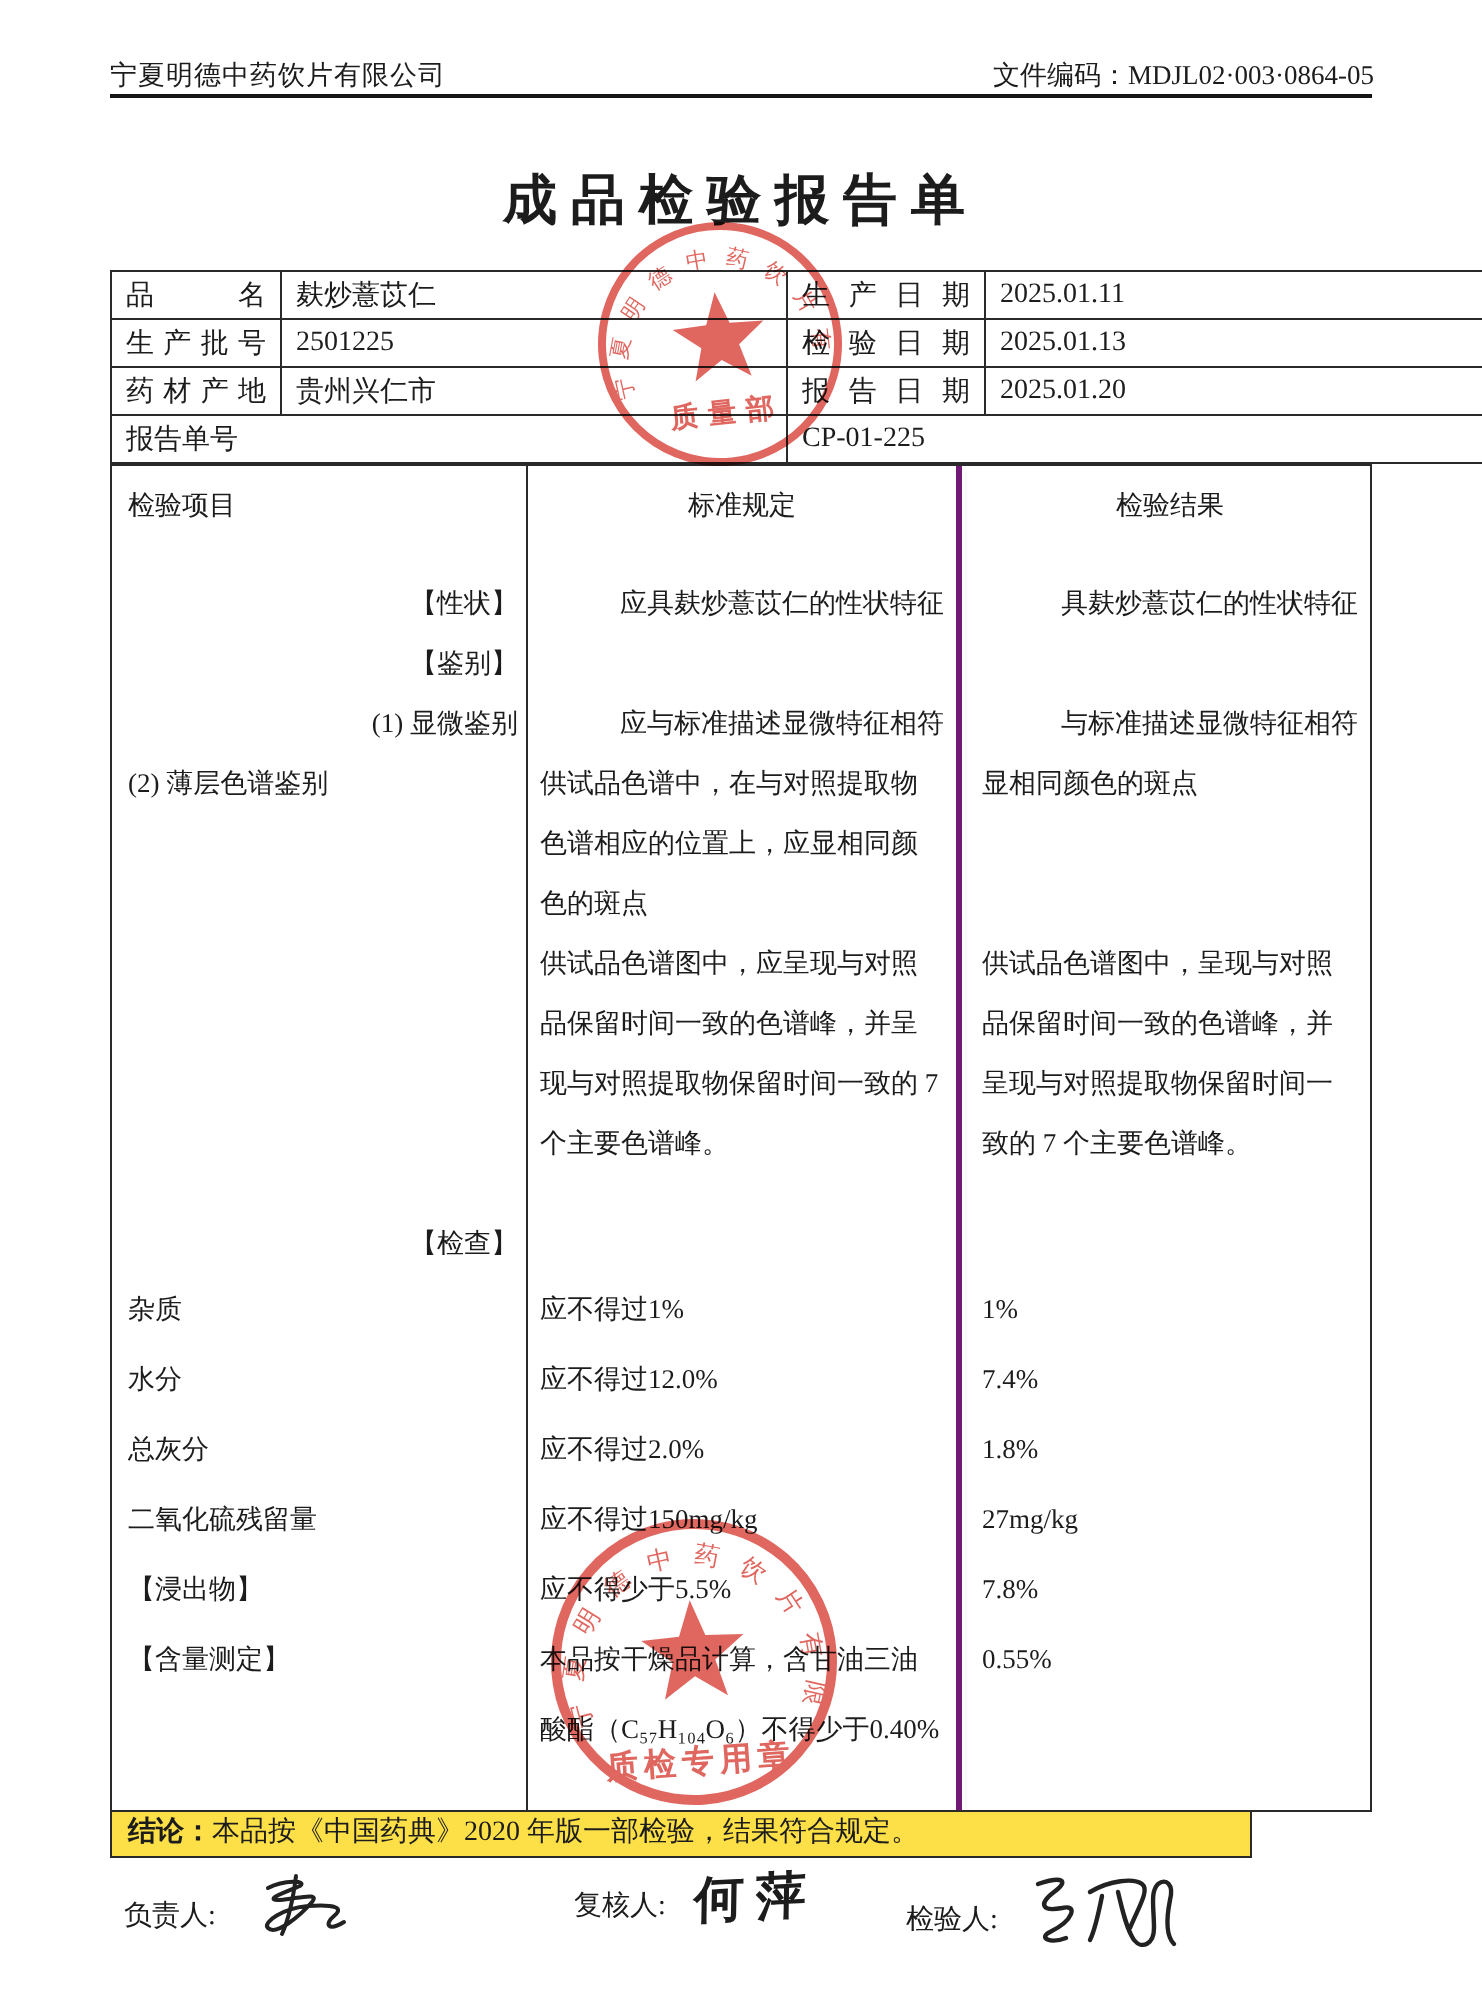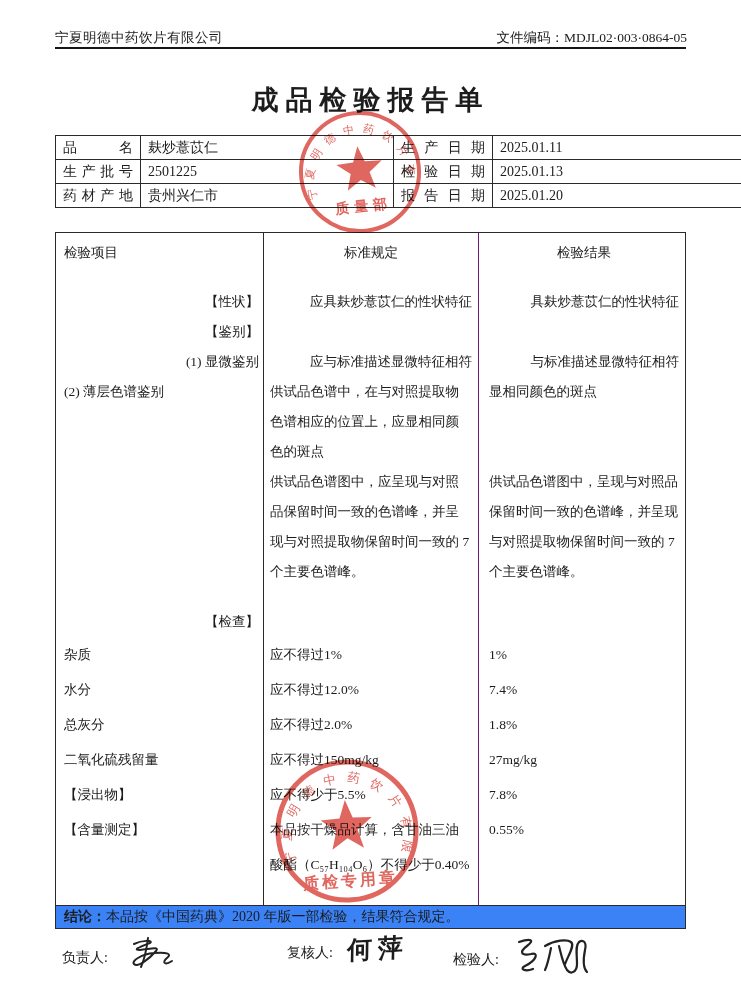--- a/index.html
+++ b/index.html
@@ -21,34 +21,34 @@
     overflow:hidden;white-space:nowrap;}
   .info-table td.lab{text-align:justify;text-align-last:justify;}
   .w1{width:70px;} .w2{width:238px;} .w3{width:84px;}
   
   .main-table{position:absolute;left:55px;top:232px;width:631px;height:674px;
     border:1px solid #2a2a2a;box-sizing:border-box;display:flex;flex-direction:column;
     font-size:13.5px;}
   .mrow{display:grid;grid-template-columns:207px 215px 1fr;flex:0 0 auto;}
   .mrow .c1{padding:0 4px 0 8px;}
   .mrow .c2{border-left:1px solid #2a2a2a;padding:0 6px;}
-  .mrow .c3{border-left:1px solid #701a75;padding:0 6px 0 10px;}
+  .mrow .c3{border-left:3px solid #701a75;padding:0 6px 0 10px;}
   .r-head{height:40px;line-height:40px;}
   .r-head .c2,.r-head .c3{text-align:center;}
   .r-sp1{height:14px;} .r-sp2{height:20px;}
   .r30{height:30px;line-height:30px;text-align:right;}
   .r90{height:90px;line-height:30px;}
   .r120{height:120px;line-height:30px;}
   .r35{height:35px;line-height:35px;}
   .r70{height:70px;line-height:35px;}
   .r-fill{flex:1 1 auto;}
   
-  .conclusion{position:absolute;left:55px;top:905px;width:631px;height:24px;
+  .conclusion{position:absolute;left:55px;top:905px;width:571px;height:24px;
     border:1px solid #2a2a2a;box-sizing:border-box;line-height:22px;font-size:14px;
-    padding-left:8px;background:#3b82f6;}
+    padding-left:8px;background:#fde047;}
   .conclusion .lab{font-weight:bold;}
   
   .signs{position:absolute;left:55px;top:930px;width:660px;height:60px;font-size:14px;}
   .sign-group{position:absolute;top:10px;display:flex;align-items:center;}
   .sg1{left:7px;justify-content:center;} .sg2{left:232px;text-align:right;} .sg3{left:398px;}
   .sig-svg{margin-left:12px;margin-top:-6px;}
   .sig-name{font-size:25px;font-weight:600;margin-left:14px;margin-top:-8px;
     transform:rotate(-3deg) skewX(-4deg);letter-spacing:6px;}
   
   .stamp{position:absolute;pointer-events:none;opacity:.82;mix-blend-mode:multiply;}
@@ -79,20 +79,24 @@
       <td class="lab w1">生产批号</td>
       <td class="w2">2501225</td>
       <td class="lab w3">检验日期</td>
       <td>2025.01.13</td>
     </tr>
     <tr>
       <td class="lab w1">药材产地</td>
       <td class="w2">贵州兴仁市</td>
       <td class="lab w3">报告日期</td>
       <td>2025.01.20</td>
+    </tr>
+    <tr>
+      <td colspan="2">报告单号</td>
+      <td colspan="2">CP-01-225</td>
     </tr>
   </tbody>
     </table>
 
   <div class="main-table">
     <div class="mrow r-head">
       <div class="c1">检验项目</div>
       <div class="c2">标准规定</div>
       <div class="c3">检验结果</div>
     </div>

